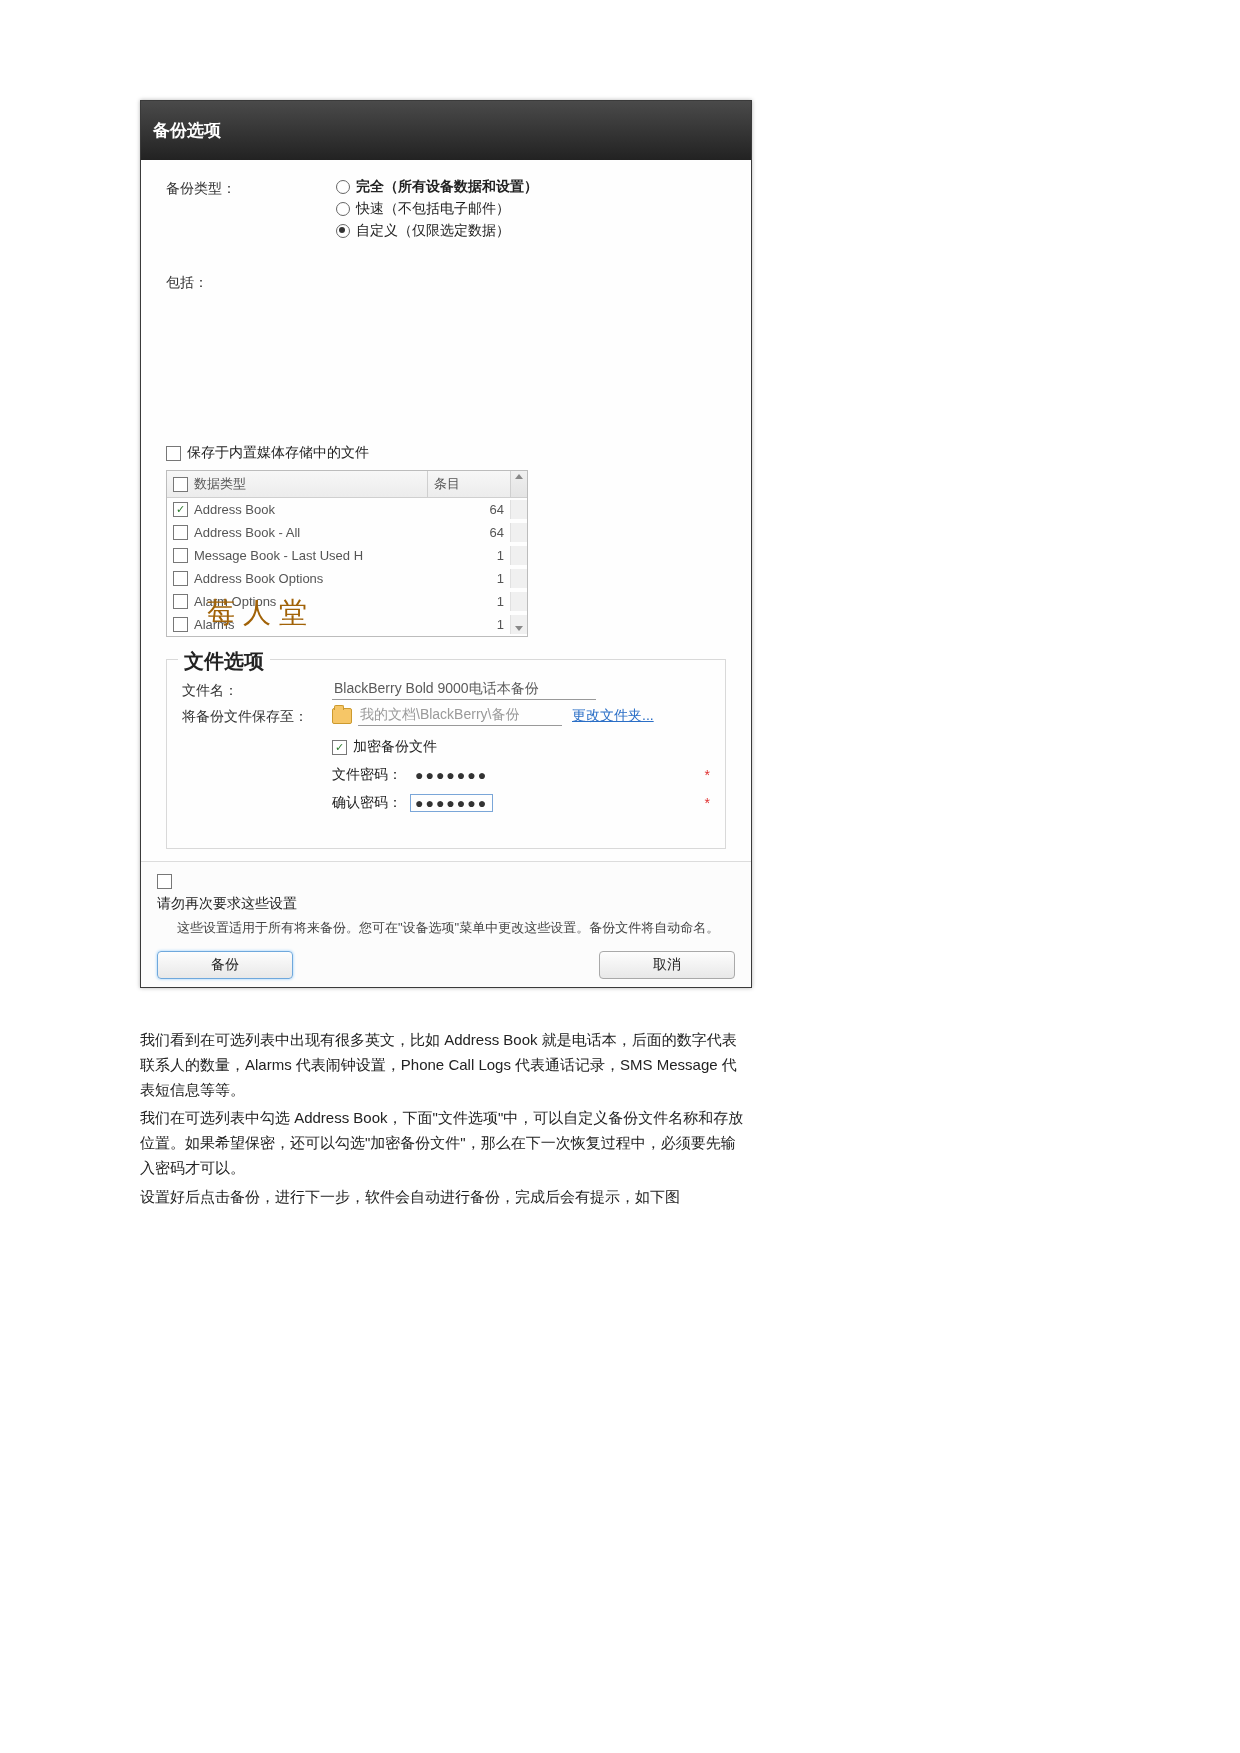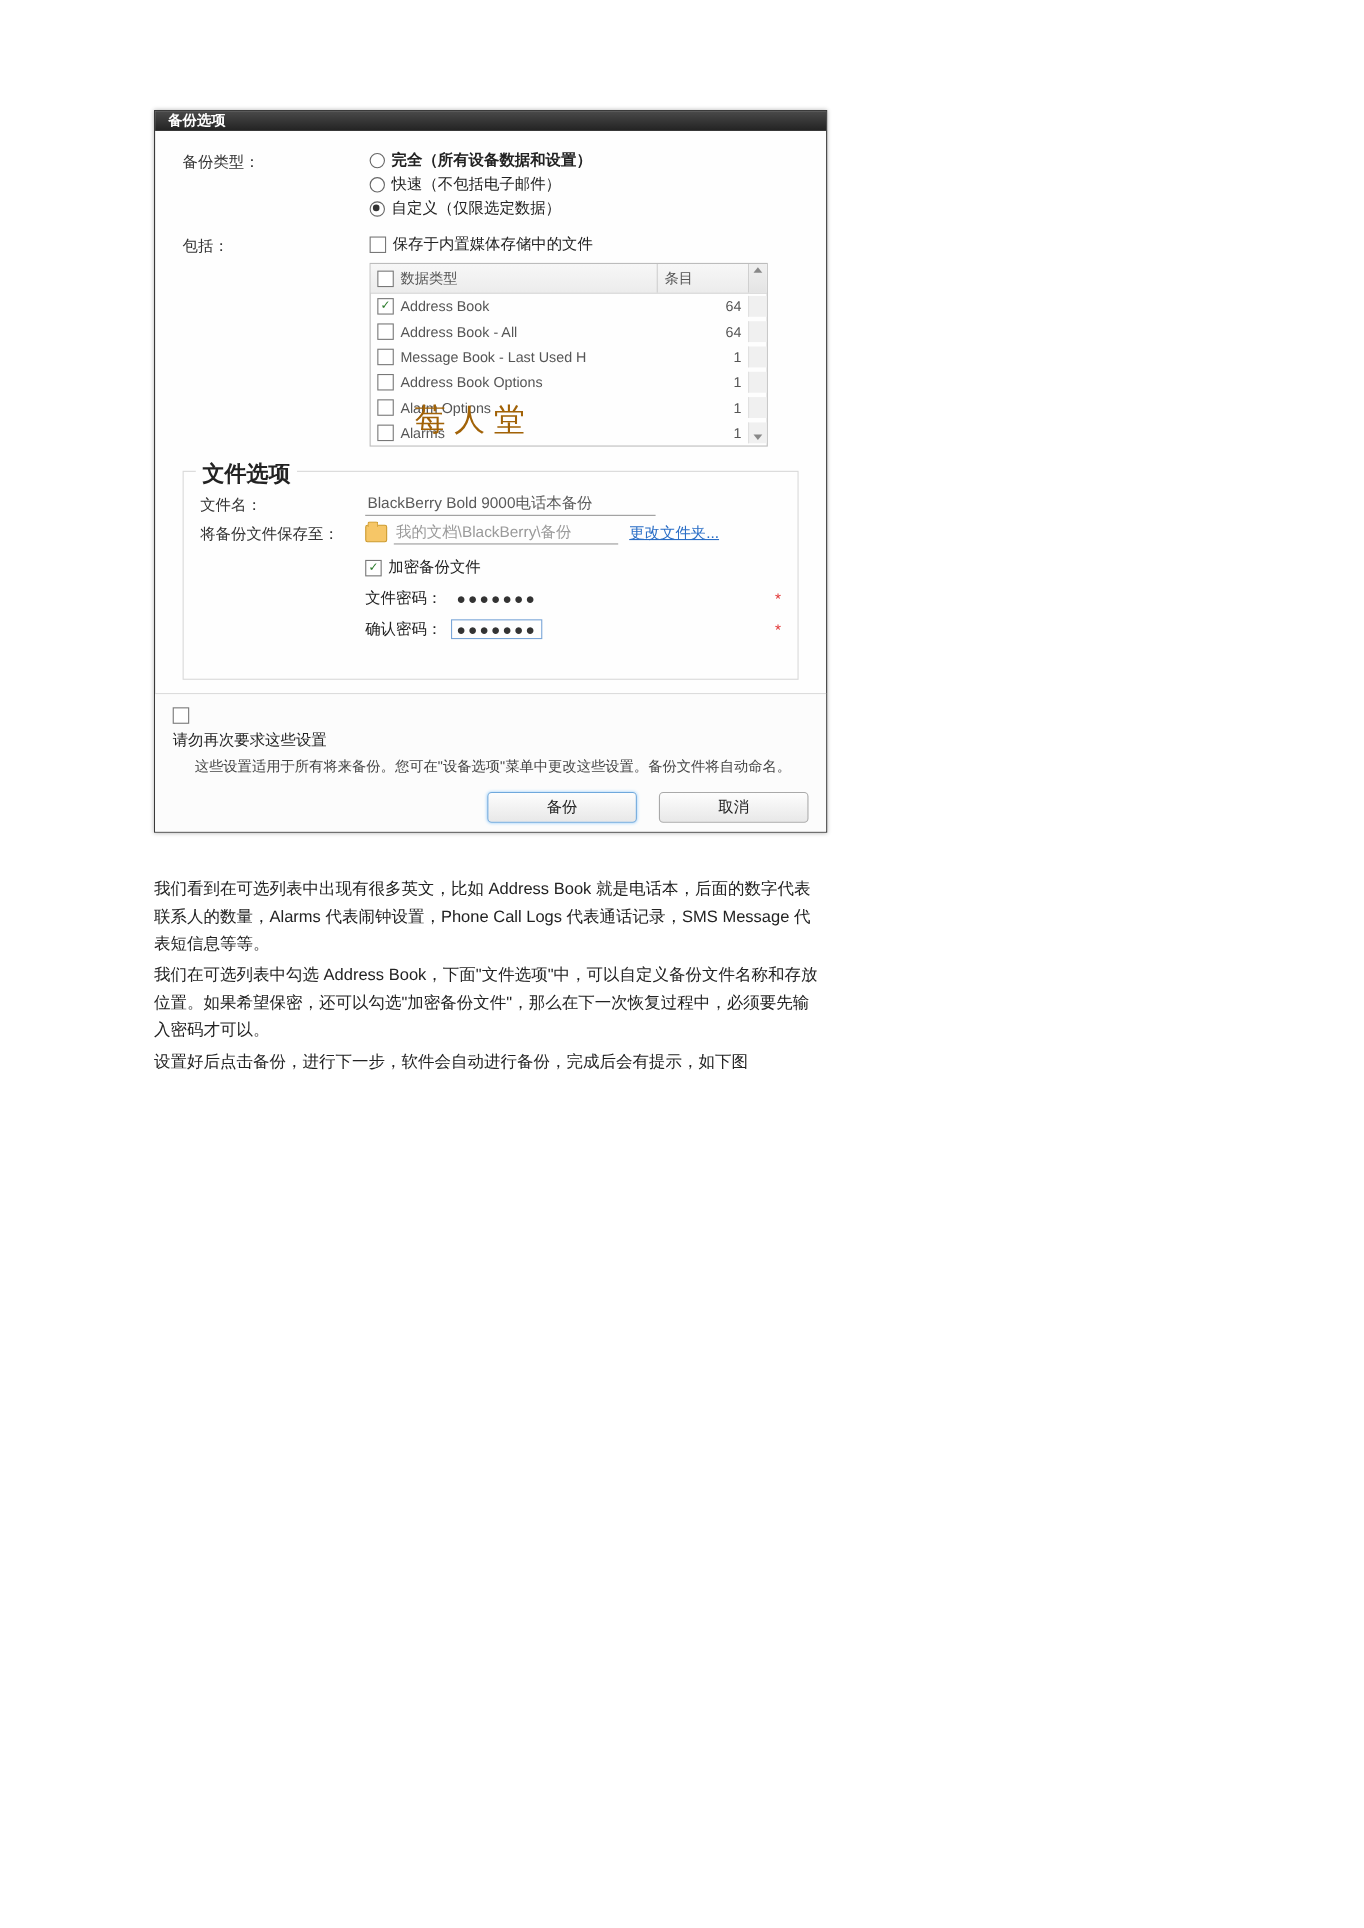--- a/index.html
+++ b/index.html
@@ -20,22 +20,22 @@
     width: 610px;
     border: 1px solid #3a3a3a;
     background: #fefefe;
     box-shadow: 0 0 4px rgba(0,0,0,.3);
     margin-bottom: 40px;
   }
   .dialog-title {
     background: linear-gradient(#4a4a4a, #222);
     color: #fff;
     font-weight: bold;
-    font-size: 13px;
-    padding: 0 12px;
+    font-size: 17px;
+    padding: 18px 12px;
   }
   .dialog-body {
     padding: 18px 25px 12px 25px;
   }
   .row {
     display: flex;
     align-items: flex-start;
     margin-bottom: 6px;
   }
   .label-col {
@@ -160,21 +160,21 @@
     padding: 12px 16px 8px 16px;
     background: #fcfcfc;
   }
   .no-ask {
     display:flex; align-items:flex-start; gap:6px; font-size:14px;flex-direction:column;
   }
   .hint {
     font-size: 13px; color:#444; margin:6px 0 14px 20px;
   }
   .button-bar {
-    display:flex; justify-content:flex-end; gap:20px;
+    display:flex; justify-content:space-between; gap:20px;
   }
   .btn {
     min-width: 90px;
     padding: 4px 22px;
     border: 1px solid #a9a9a9;
     border-radius: 4px;
     background: linear-gradient(#fdfdfd,#e8e8e8);
     text-align:center;
     cursor:pointer;
   }
@@ -216,21 +216,21 @@
             <span class="radio-dot"></span>
             <span>快速（不包括电子邮件）</span>
           </div>
           <div class="radio-line">
             <span class="radio-dot selected"></span>
             <span>自定义（仅限选定数据）</span>
           </div>
         </div>
       </div>
 
-      <div class="row" style="margin-top:10px;">
+      <div class="row" style="margin-top:28px;flex-direction:column;">
         <div class="label-col">包括：</div>
         <div class="field-col">
           <div class="check-line">
             <span class="chk"></span>
             <span>保存于内置媒体存储中的文件</span>
           </div>
 
           <div class="data-grid" style="position:relative;">
             <div class="grid-header">
               <div class="gh-cell col-name">

